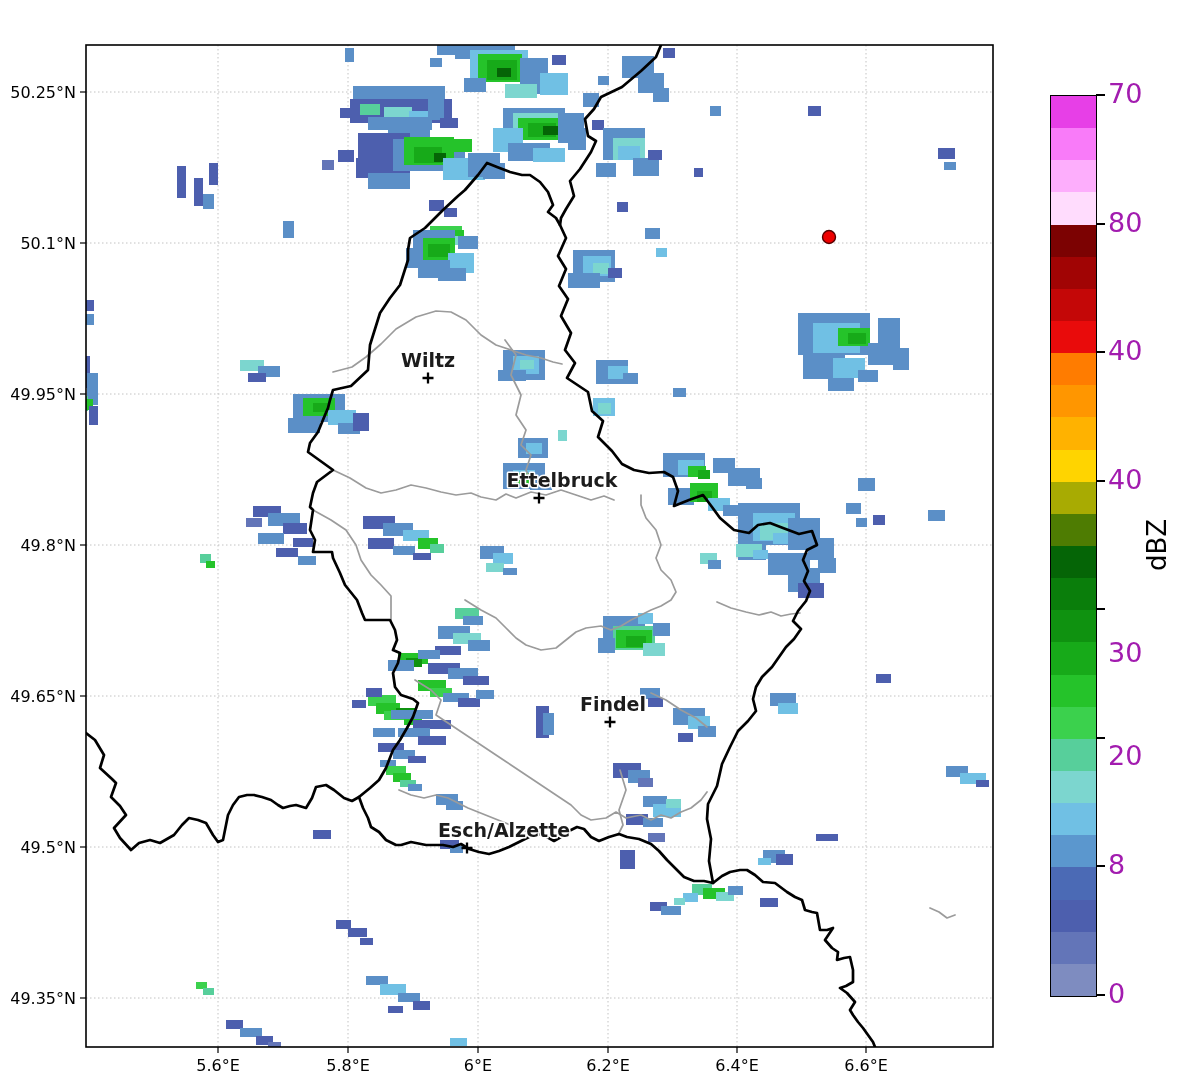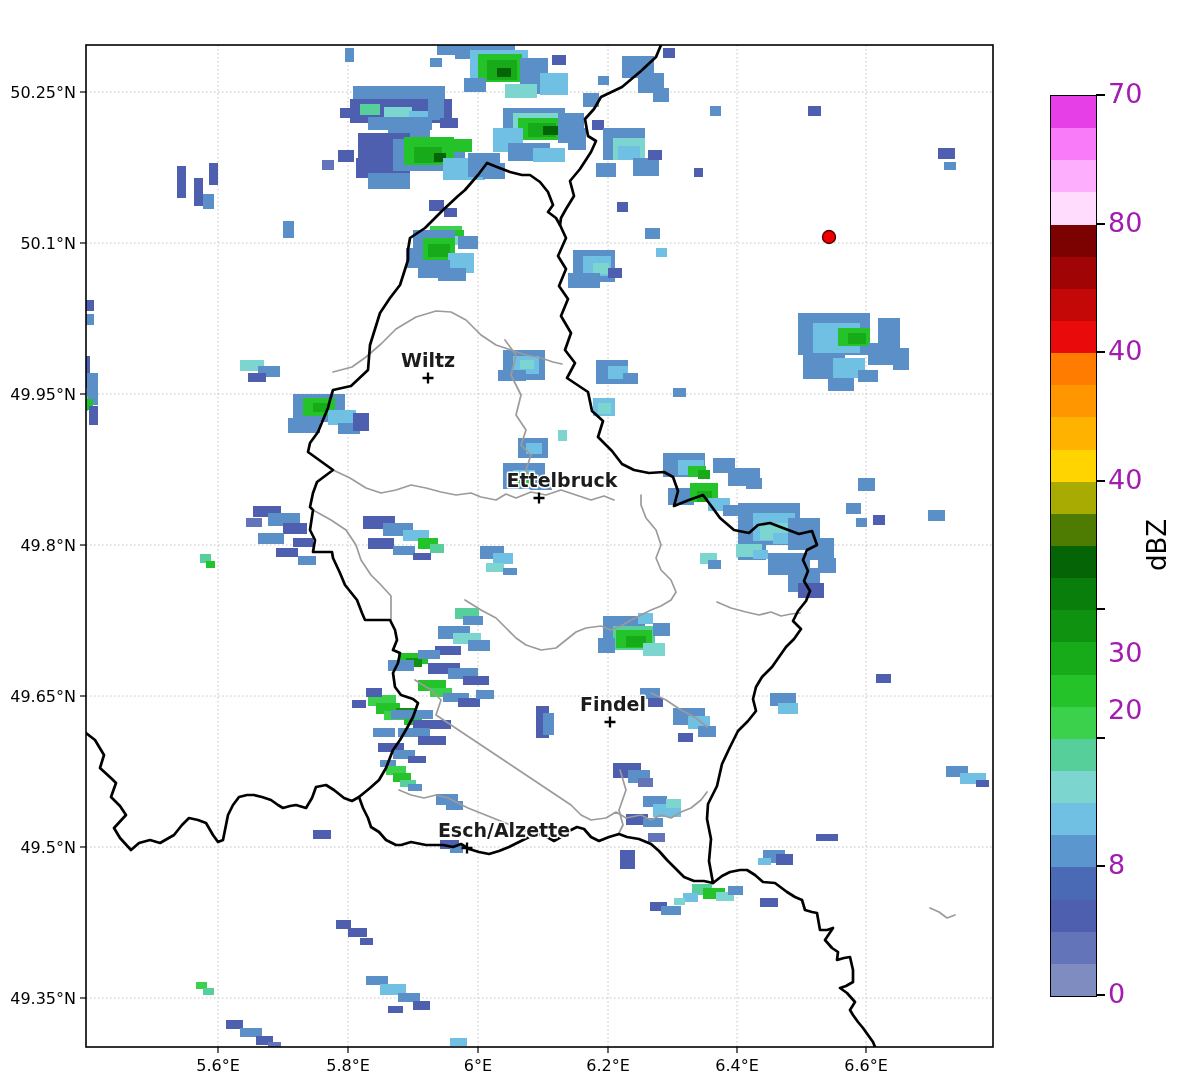--- a/index.html
+++ b/index.html
@@ -424,21 +424,21 @@
       <div class="cb-seg" style="background: rgb(77, 95, 174);"></div>
       <div class="cb-seg" style="background: rgb(99, 117, 184);"></div>
       <div class="cb-seg" style="background: rgb(126, 140, 192);"></div>
     </div>
   <div class="cbar-label">dBZ</div>
 <div class="cb-tick" style="top: 994px;"></div>
     <div class="cb-ticklabel" style="top: 995px;">0</div>
     <div class="cb-tick" style="top: 865.429px;"></div>
     <div class="cb-ticklabel" style="top: 866.429px;">8</div>
     <div class="cb-tick" style="top: 736.857px;"></div>
-    <div class="cb-ticklabel" style="top: 711px;">20</div>
+    <div class="cb-ticklabel" style="top: 757px;">20</div>
     <div class="cb-tick" style="top: 608.286px;"></div>
     <div class="cb-ticklabel" style="top: 609.286px; margin-top: 45px;">30</div>
     <div class="cb-tick" style="top: 479.714px;"></div>
     <div class="cb-ticklabel" style="top: 480.714px;">40</div>
     <div class="cb-tick" style="top: 351.143px;"></div>
     <div class="cb-ticklabel" style="top: 352.143px;">40</div>
     <div class="cb-tick" style="top: 222.571px;"></div>
     <div class="cb-ticklabel" style="top: 223.571px;">80</div>
     <div class="cb-tick" style="top: 94px;"></div>
     <div class="cb-ticklabel" style="top: 95px;">70</div>

